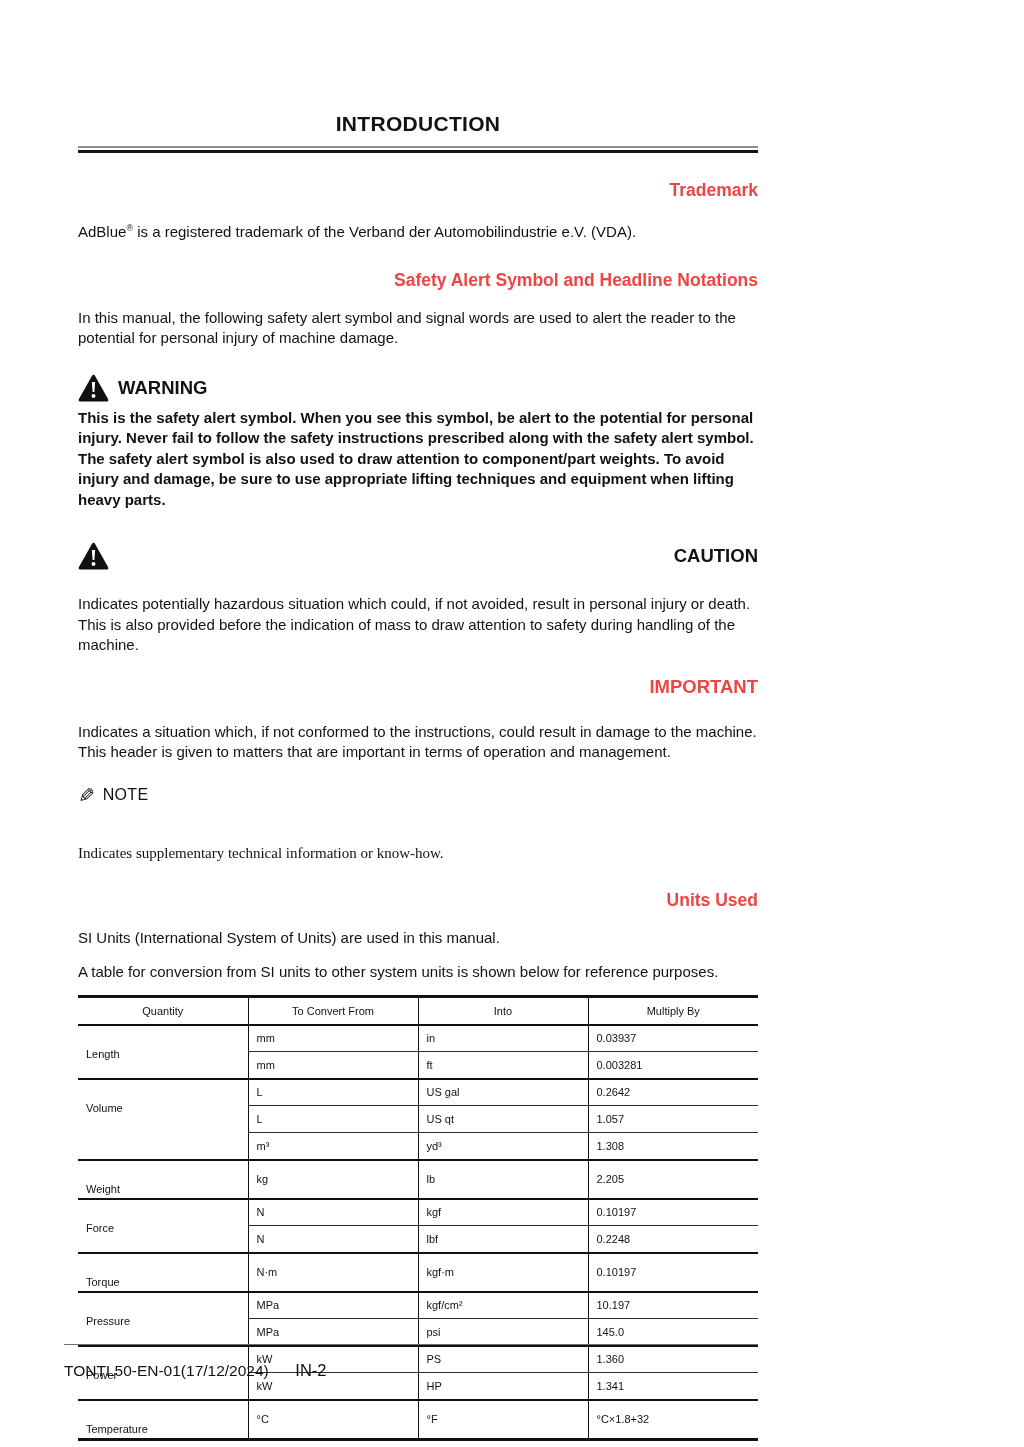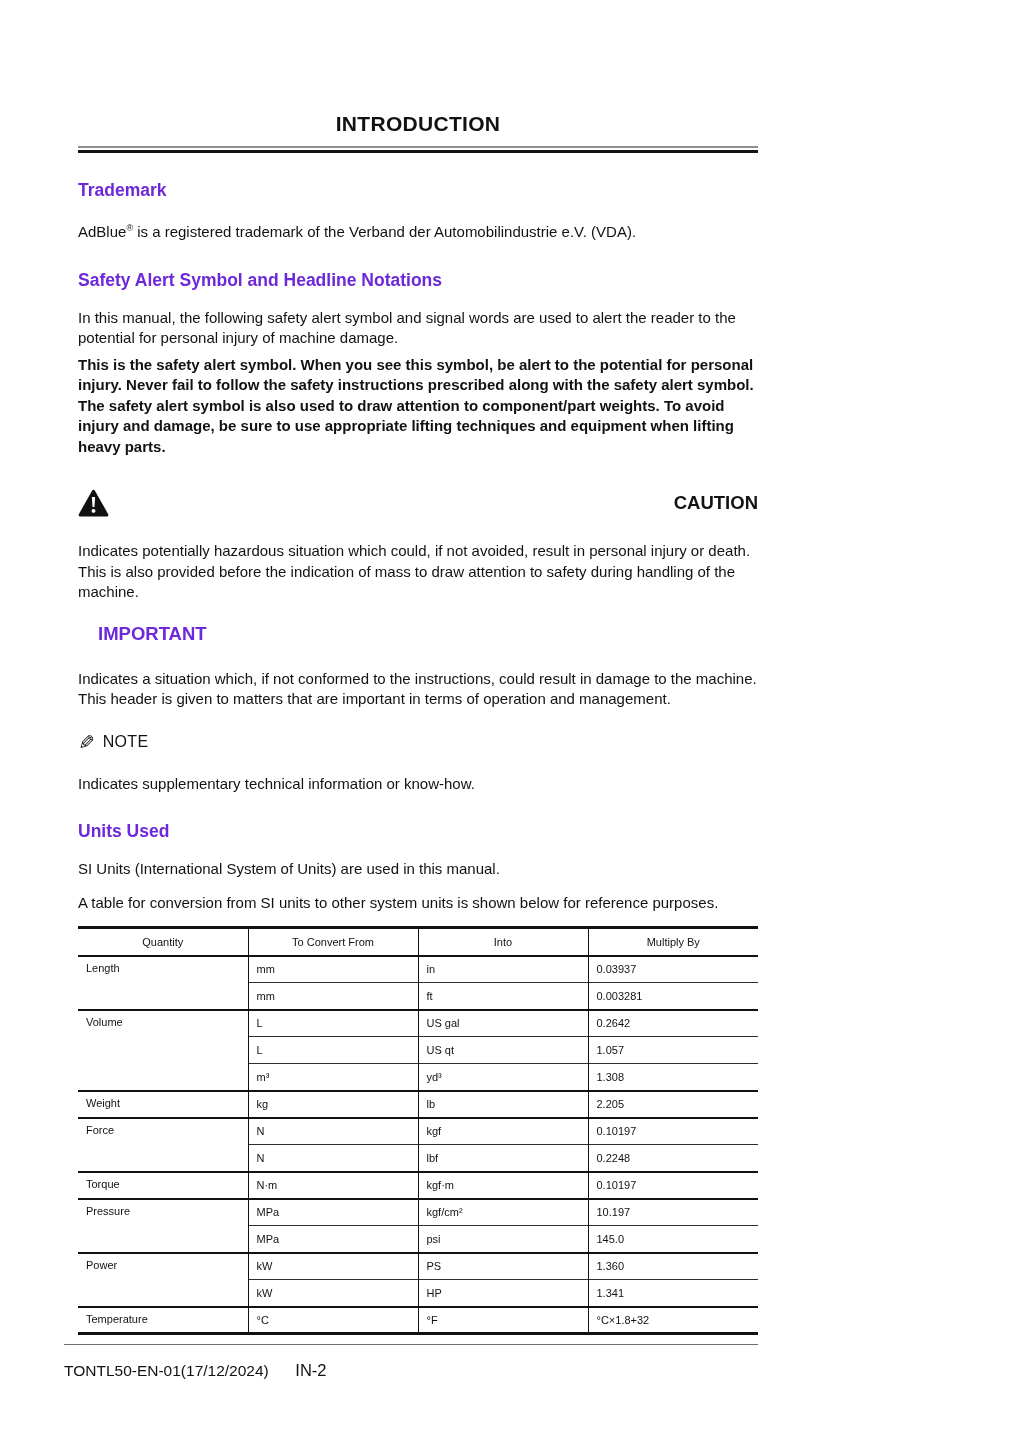--- a/index.html
+++ b/index.html
@@ -7,21 +7,21 @@
   .page {
     width:836px; height:1447px; background:#fff; position:relative;
     font-family:"Liberation Sans", sans-serif; color:#121212;
     padding:112px 78px 0 78px;
   }
   .title { text-align:center; font-size:21px; font-weight:bold; letter-spacing:.3px; color:#121212; }
   .rule-double { margin-top:10px; }
   .rule-double .thin  { height:0; border-top:2px solid #8f8f8f; }
   .rule-double .thick { height:3px; background:#141414; margin-top:2px; }
 
-  h2.sec { font-size:17.5px; font-weight:bold; margin-top:27px; color:#6d28d9; }
+  h2.sec { font-size:17.5px; font-weight:bold; margin-top:27px; color:#ef4444;text-align:right; }
   p.body { font-size:15px; line-height:20.5px; margin-top:17px; }
   p.body.bold { font-weight:bold; margin-top:6px; }
   sup.reg { font-size:9px; vertical-align:super; }
 
   .alert-head { display:flex; align-items:center; gap:9px; margin-top:25px; }
   .alert-label { font-size:18.5px; font-weight:bold; }
   .warn-svg { display:block; }
 
   .note-head { display:flex; align-items:center; gap:8px; margin-top:22px; }
   .note-icon { font-size:20px; display:inline-block; transform:rotate(90deg); line-height:1; }
@@ -31,21 +31,21 @@
     width:100%; border-collapse:collapse; table-layout:fixed;
     margin-top:13px; font-size:11px;
     border-top:3px solid #111; border-bottom:3px solid #111;
   }
   .conv th {
     font-weight:normal; text-align:center; padding:4px 8px; height:28px;
     border-bottom:2px solid #111;
   }
   .conv th + th { border-left:1.5px solid #111; }
   .conv td { padding:3px 8px; height:27px; vertical-align:middle; }
-  .conv td.q { vertical-align:top; padding-top:5px; }
+  .conv td.q { vertical-align:top; padding-top:22px; }
   .conv td.c { border-left:1.5px solid #111; }
   .conv tr.gs td { border-top:2px solid #111; }
   .conv tr.cont td { border-top:1px solid #2e2e2e; }
 
   .footer { position:absolute; left:64px; right:78px; top:1344px; }
   .footer-rule { border-top:1.5px solid #6f6f6f; }
   .footer-row { display:flex; align-items:baseline; margin-top:16px; }
   .footer-doc { flex:1; font-size:15.5px; }
   .footer-page { flex:1; text-align:left; font-size:16.5px; }
   .footer-spacer { flex:1; }
@@ -60,20 +60,30 @@
     <div class="thin"></div>
     <div class="thick"></div>
   </div>
 
   <h2 class="sec">Trademark</h2>
   <p class="body"><span>AdBlue</span><sup class="reg">®</sup><span> is a registered trademark of the Verband der Automobilindustrie e.V. (VDA).</span></p>
 
   <h2 class="sec">Safety Alert Symbol and Headline Notations</h2>
   <p class="body">In this manual, the following safety alert symbol and signal words are used to alert the reader to the potential for personal injury of machine damage.</p>
 
+  <div class="alert-head">
+    <span>
+      <svg class="warn-svg" width="31" height="28" viewBox="0 0 24 22">
+        <polygon points="12,2 22.4,20.4 1.6,20.4" fill="#111" stroke="#111" stroke-width="2.6" stroke-linejoin="round"></polygon>
+        <path d="M12 6.2 L13.3 6.2 L12.7 14.2 L11.3 14.2 L10.7 6.2 Z" fill="#fff"></path>
+        <circle cx="12" cy="17.2" r="1.55" fill="#fff"></circle>
+      </svg>
+    </span>
+    <span class="alert-label">WARNING</span>
+  </div>
   <p class="body bold">This is the safety alert symbol. When you see this symbol, be alert to the potential for personal injury. Never fail to follow the safety instructions prescribed along with the safety alert symbol. The safety alert symbol is also used to draw attention to component/part weights. To avoid injury and damage, be sure to use appropriate lifting techniques and equipment when lifting heavy parts.</p>
 
   <div class="alert-head" style="margin-top:32px;justify-content:space-between;">
     <span>
       <svg class="warn-svg" width="31" height="28" viewBox="0 0 24 22">
         <polygon points="12,2 22.4,20.4 1.6,20.4" fill="#111" stroke="#111" stroke-width="2.6" stroke-linejoin="round"></polygon>
         <path d="M12 6.2 L13.3 6.2 L12.7 14.2 L11.3 14.2 L10.7 6.2 Z" fill="#fff"></path>
         <circle cx="12" cy="17.2" r="1.55" fill="#fff"></circle>
       </svg>
     </span>
@@ -81,21 +91,21 @@
   </div>
   <p class="body" style="margin-top:24px;">Indicates potentially hazardous situation which could, if not avoided, result in personal injury or death. This is also provided before the indication of mass to draw attention to safety during handling of the machine.</p>
 
   <h2 class="sec" style="margin-top:20px; font-size:18.5px;margin-left:20px;">IMPORTANT</h2>
   <p class="body" style="margin-top:24px;">Indicates a situation which, if not conformed to the instructions, could result in damage to the machine. This header is given to matters that are important in terms of operation and management.</p>
 
   <div class="note-head">
     <span class="note-icon">✎</span>
     <span class="note-label">NOTE</span>
   </div>
-  <p class="body" style="margin-top:22px;">Indicates supplementary technical information or know-how.</p>
+  <p class="body" style="margin-top:38px;font-family:Liberation Serif, serif;">Indicates supplementary technical information or know-how.</p>
 
   <h2 class="sec">Units Used</h2>
   <p class="body">SI Units (International System of Units) are used in this manual.</p>
   <p class="body" style="margin-top:13px;">A table for conversion from SI units to other system units is shown below for reference purposes.</p>
 
   <table class="conv">
     <colgroup>
         <col style="width:25%">
         <col style="width:25%">
         <col style="width:25%">

